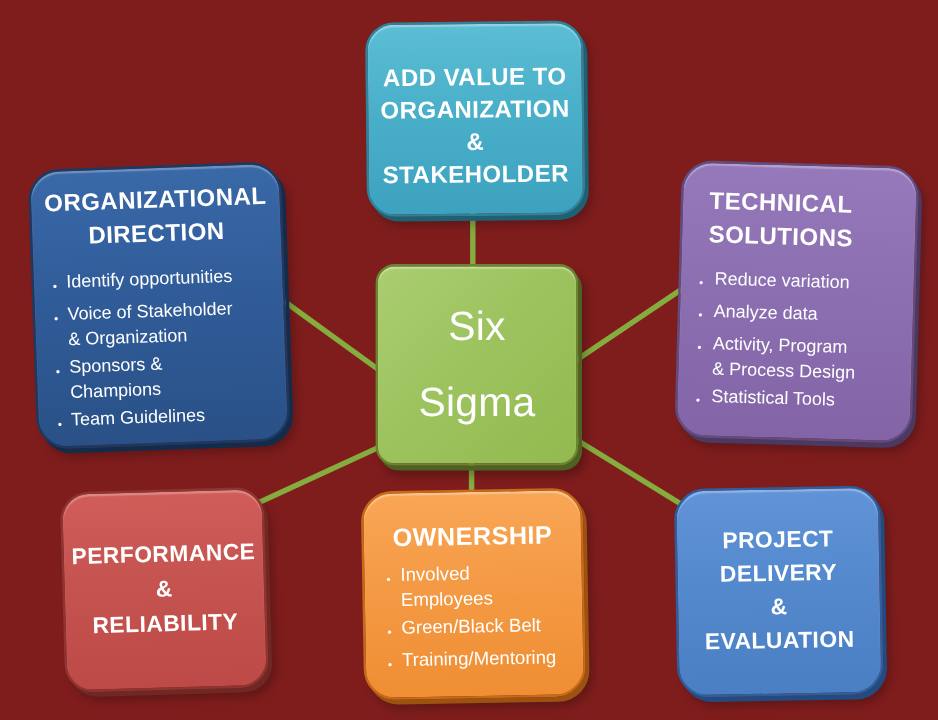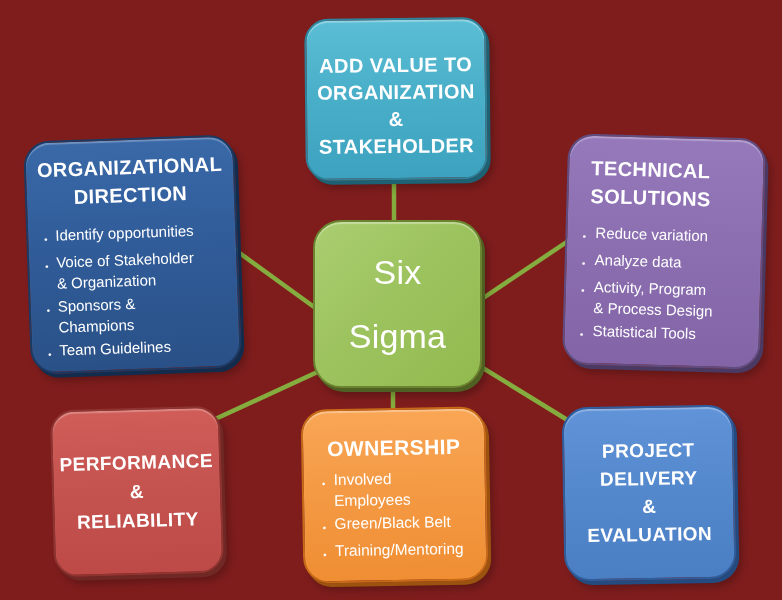--- a/index.html
+++ b/index.html
@@ -51,21 +51,21 @@
     box-shadow:3px 4px 0 #4A3963, 6px 8px 7px rgba(0,0,0,.22), inset 0 2px 1px rgba(255,255,255,.3);
     transform:rotate(1.6deg);
   }
   .n-techsol .node-title{margin-top:18px;font-size:20px;line-height:28px;text-align:left;padding-left:22px;}
   .n-techsol .bullets{margin-top:12px;padding-left:6px;font-size:15px;line-height:21px;}
   .n-techsol .bullets .dot{width:22px;padding-top:4px;text-align:center;}
   .n-techsol .bullets li{margin-bottom:2px;}
 
   
   .n-center{
-    left:313px;top:220px;width:169px;height:168px;border-radius:28px;
+    left:313px;top:220px;width:169px;height:168px;border-radius:16px;
     background:linear-gradient(135deg,#AACE70 0%,#9DC35F 45%,#92BA4F 100%);
     border:2px solid #6B8430;
     box-shadow:3px 4px 0 #4E6123, 6px 8px 7px rgba(0,0,0,.25), inset 0 2px 1px rgba(255,255,255,.35);
     display:flex;align-items:center;justify-content:center;
   }
   .n-center .node-title{font-weight:400;font-size:34px;line-height:64px;letter-spacing:0.2px;}
 
   
   .n-perf{
     left:52px;top:408px;width:170px;height:167px;border-radius:24px;

